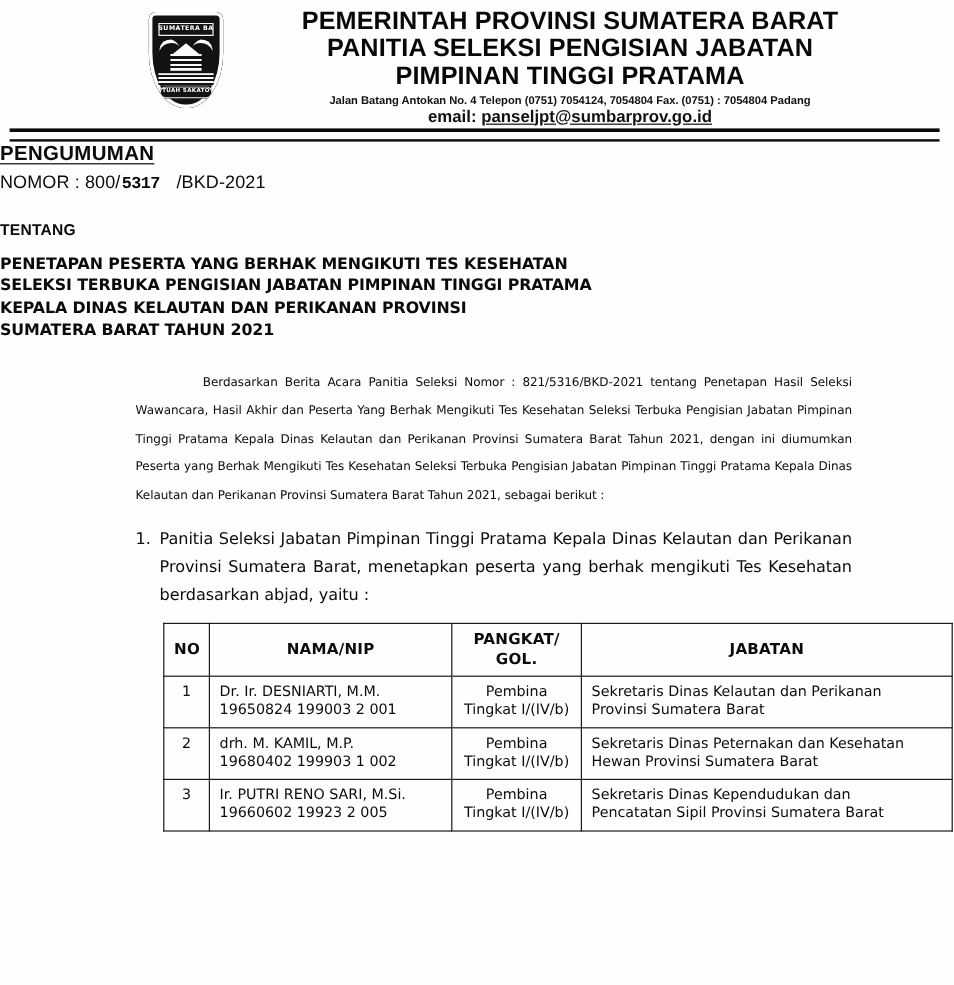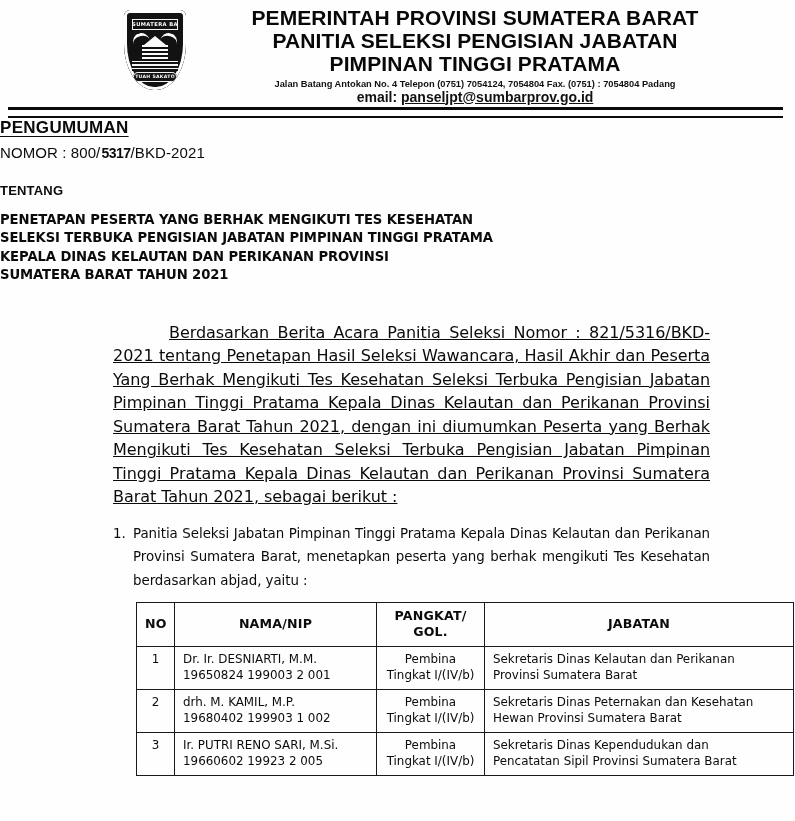--- a/index.html
+++ b/index.html
@@ -168,25 +168,25 @@
     text-decoration: underline;
     text-underline-offset: 3px;
   }
   .t-nomor {
     font-family: "Liberation Sans", sans-serif;
     font-size: 15px;
     margin-top: 6px;
     letter-spacing: .1px;
   }
   .hand {
-    font-family: Liberation Sans, sans-serif;
+    font-family: Liberation Mono, monospace;
     font-weight: bold;
     font-size: 14px;
     letter-spacing: -.5px;
-    padding: 0 0 0 1px;
+    padding: 0 14px 0 1px;
   }
   .t-tentang {
     font-family: "Liberation Sans", sans-serif;
     font-weight: bold;
     font-size: 13px;
     letter-spacing: .2px;
     margin-top: 22px;
   }
   .t-subject {
     font-family: "DejaVu Sans", sans-serif;
@@ -196,27 +196,26 @@
     margin-top: 13px;
     letter-spacing: -.1px;
   }
 
   
   .body-wrap {
     padding: 0 85px 0 113px;
   }
   .para {
     font-family: "DejaVu Sans", sans-serif;
-    font-size: 16px;
+    font-size: 10px;
     line-height: 23.5px;
     text-align: justify;
     text-indent: 56px;
-    margin-top: 36px;
+    margin-top: 22px;
     letter-spacing: -.05px;
-    text-decoration: underline;
   }
   .numitem {
     display: flex;
     margin-top: 13px;
     font-family: "DejaVu Sans", sans-serif;
     font-size: 13.4px;
     line-height: 23.5px;
     letter-spacing: -.05px;
   }
   .numitem .num { flex: 0 0 20px; }

